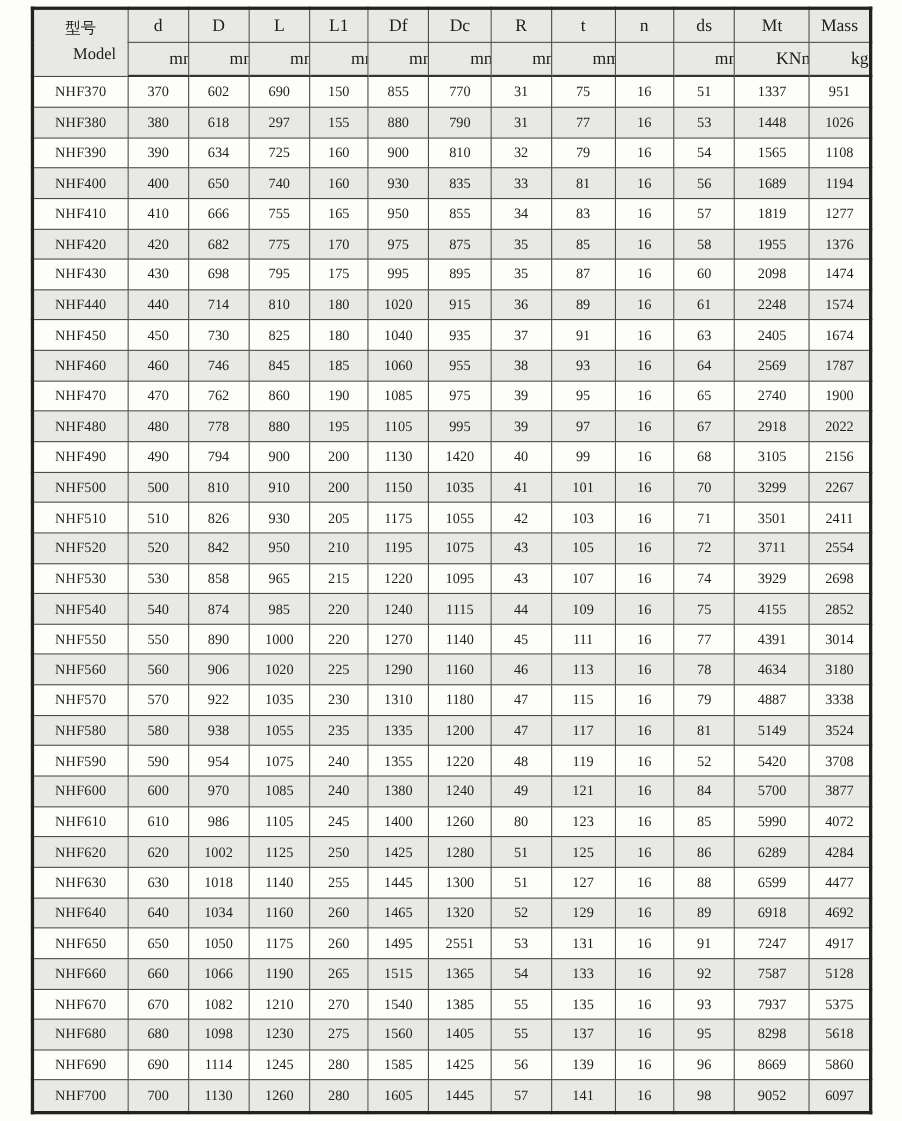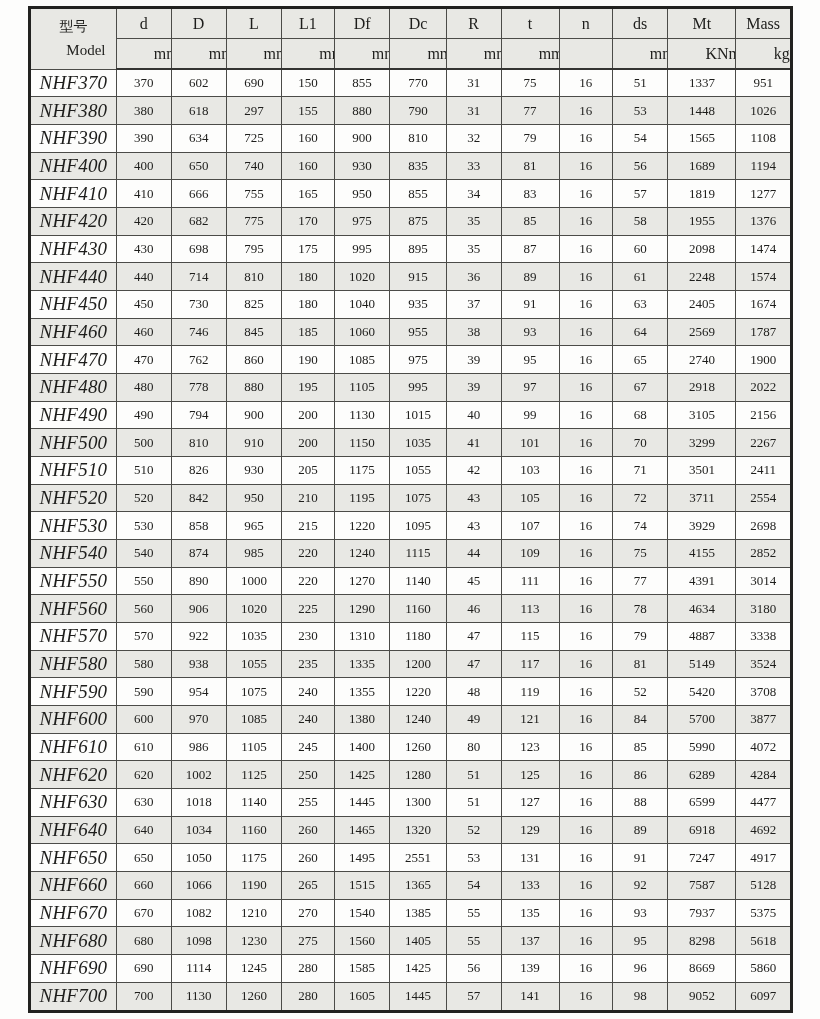--- a/index.html
+++ b/index.html
@@ -41,21 +41,21 @@
   }
   th.model-th {
     font-size: 14px;
     line-height: 1.6;
   }
   th.model-th .zh { font-size: 14px; }
   th.model-th .en { font-size: 15px; padding-left: 25px; }
   th.col-label { font-size: 16px; height: 29px; }
   th.col-unit  { font-size: 16px; height: 29px; padding-left: 37px; }
   tbody td { font-size: 13px; }
-  tbody td.model-cell { font-size: 19px; letter-spacing: 0.2px; font-style: italic; }
+  tbody td.model-cell { font-size: 13px; letter-spacing: 0.2px; }
   tbody tr.alt td { background: #e8e8e4; }
 
   
   col.c-model { width: 11.4%; }
   col.c-d  { width: 7.2%; }
   col.c-D  { width: 7.2%; }
   col.c-L  { width: 7.3%; }
   col.c-L1 { width: 6.9%; }
   col.c-Df { width: 7.3%; }
   col.c-Dc { width: 7.4%; }
@@ -304,21 +304,21 @@
           <td>2918</td>
           <td>2022</td>
         </tr>
         <tr>
           <td class="model-cell">NHF490</td>
           <td>490</td>
           <td>794</td>
           <td>900</td>
           <td>200</td>
           <td>1130</td>
-          <td>1015</td>
+          <td>1420</td>
           <td>40</td>
           <td>99</td>
           <td>16</td>
           <td>68</td>
           <td>3105</td>
           <td>2156</td>
         </tr>
         <tr class="alt">
           <td class="model-cell">NHF500</td>
           <td>500</td>

